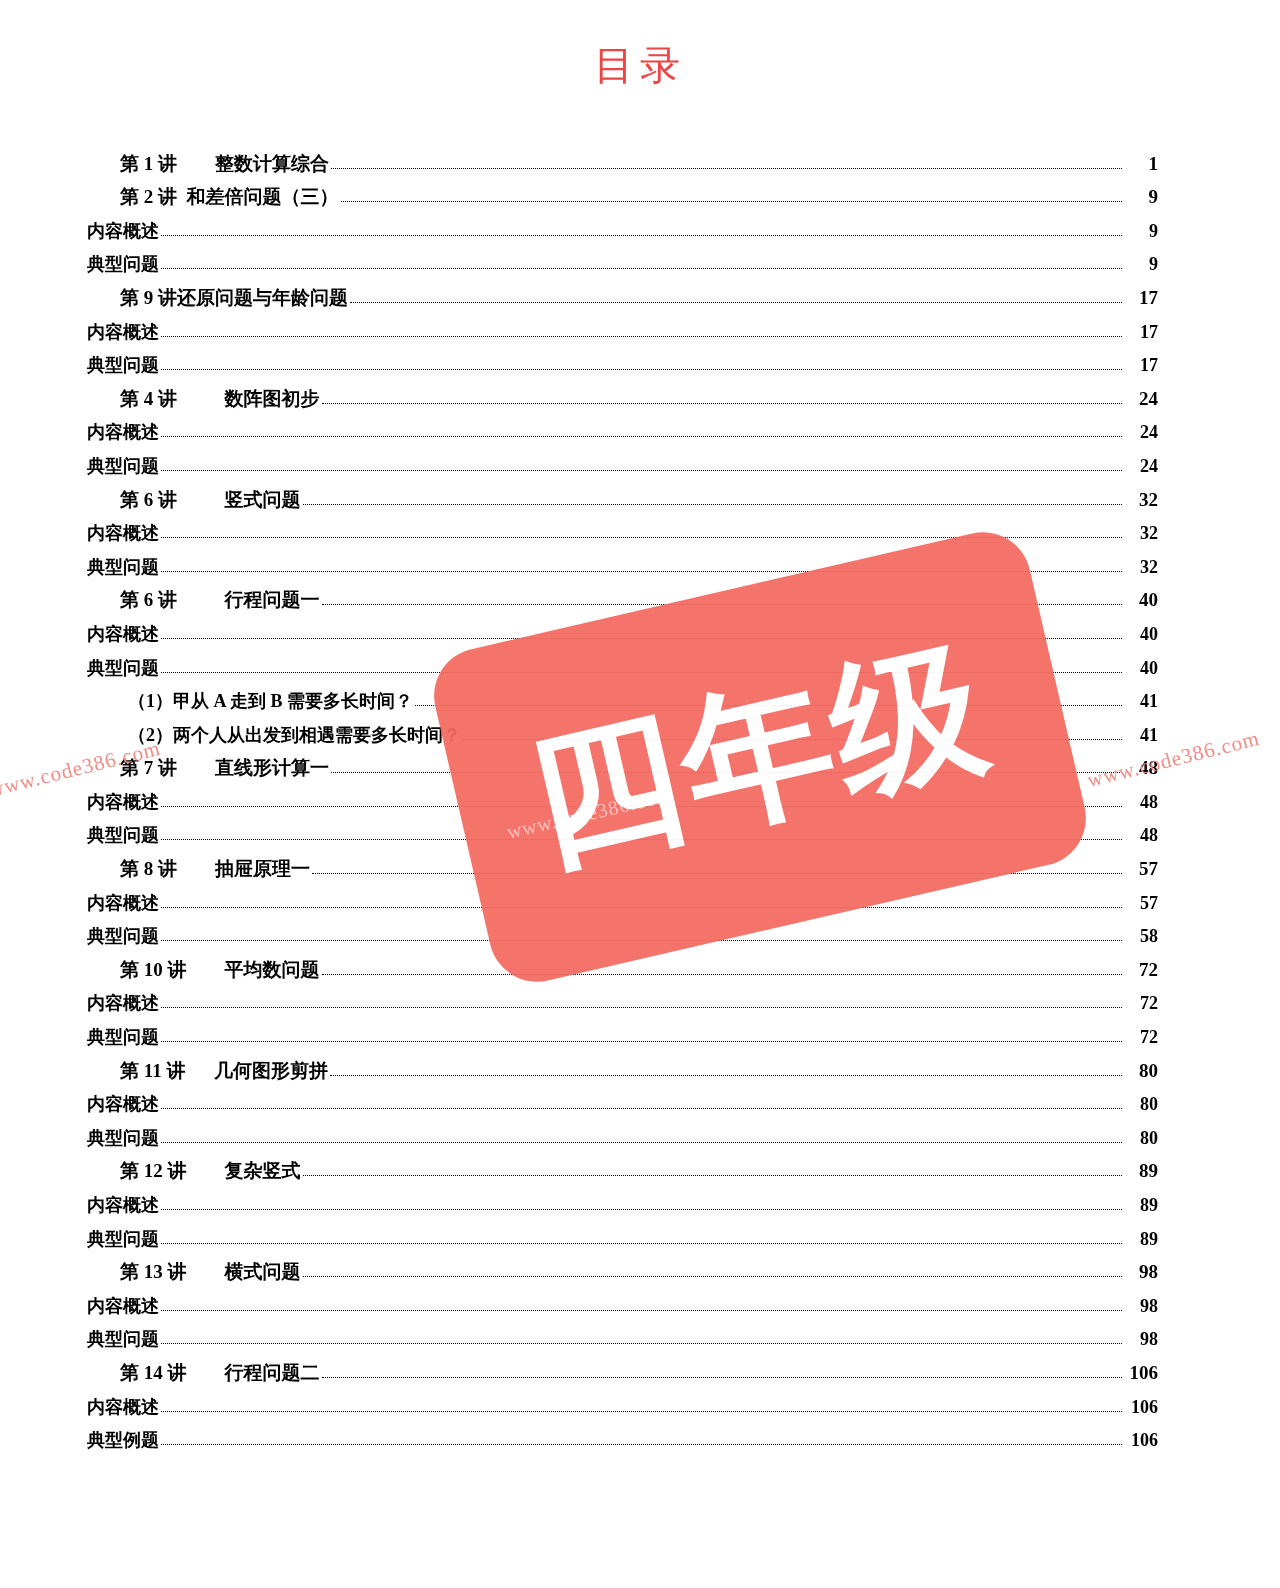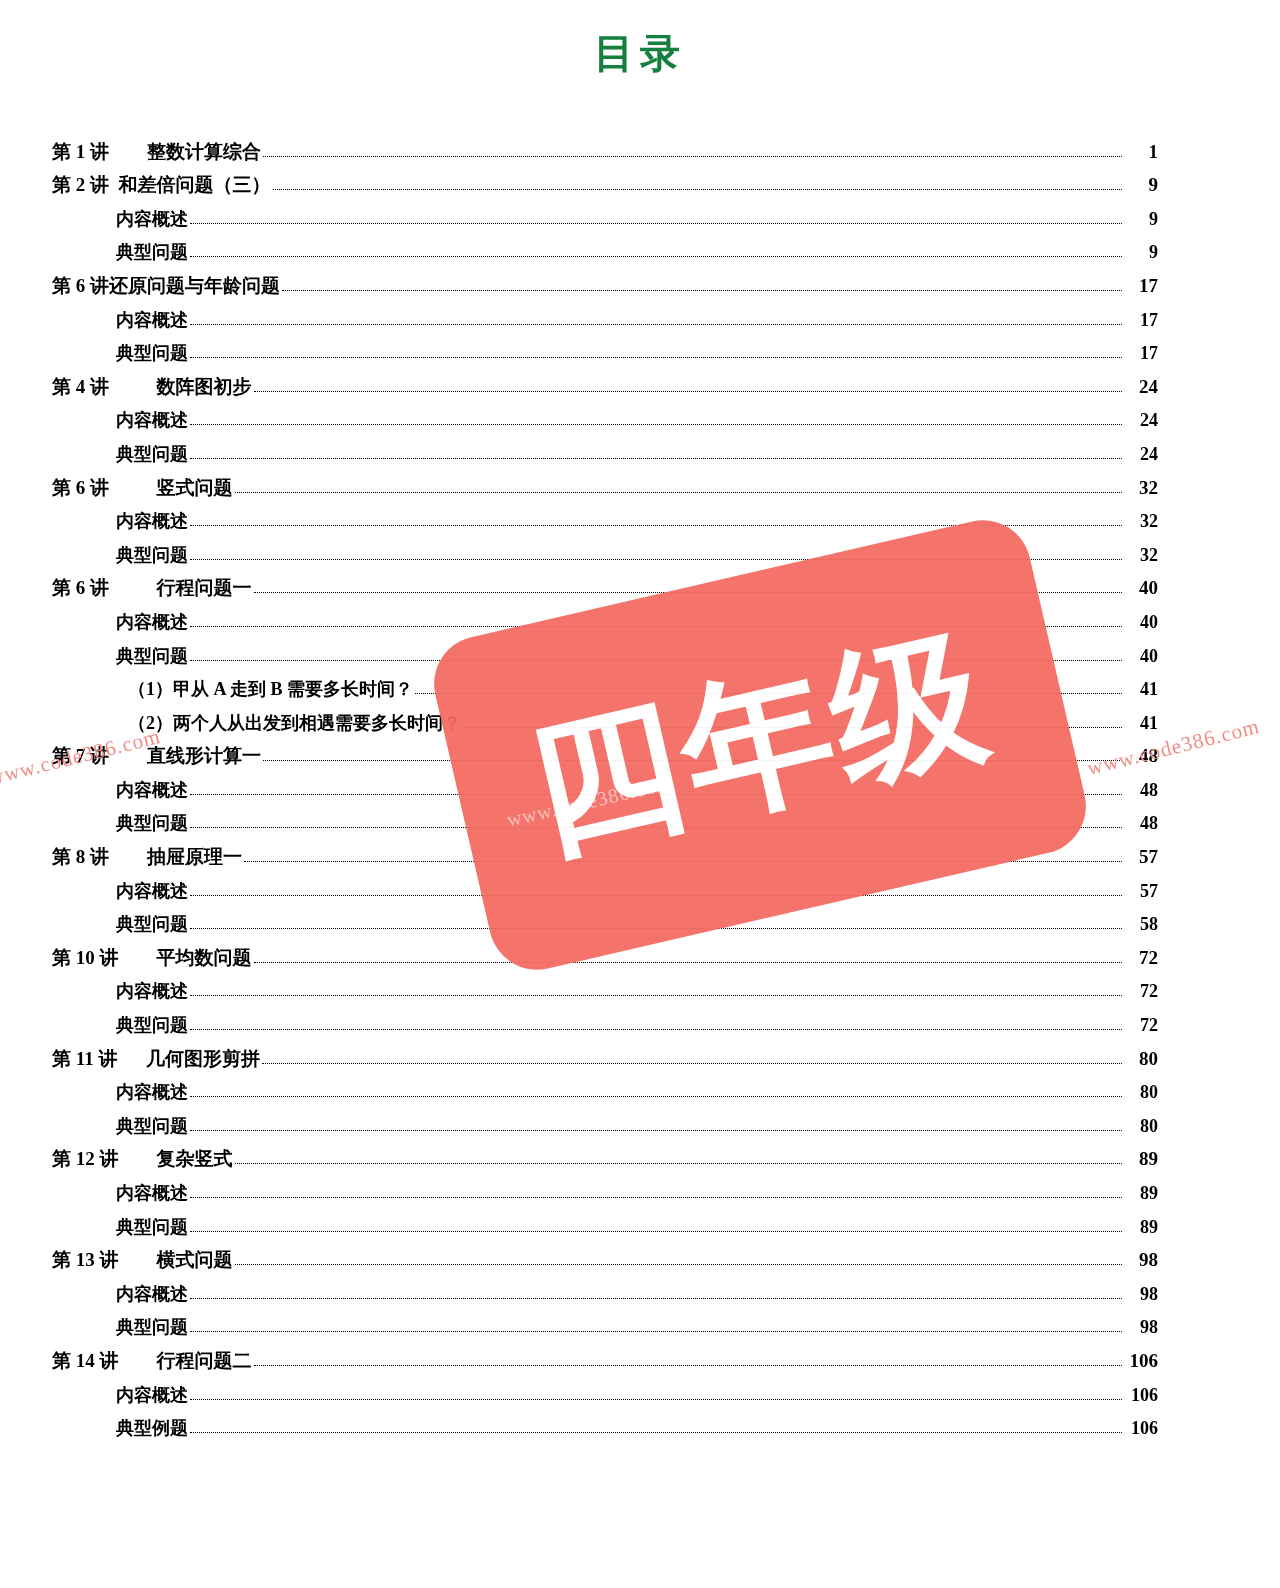--- a/index.html
+++ b/index.html
@@ -16,50 +16,50 @@
   }
   #page {
     position: relative;
     width: 1280px;
     height: 1588px;
   }
   .page-title {
     text-align: center;
     font-family: "Liberation Serif", "DejaVu Serif", serif;
     font-size: 40px;
-    font-weight: bold;
+    font-weight: normal;
     letter-spacing: 6px;
-    color: #15803d;
-    margin: 0;
+    color: #ef4444;
+    margin: 12px;
     padding-top: 26px;
     padding-bottom: 0;
   }
   .toc {
     margin: 0;
     padding: 0;
     list-style: none;
     position: relative;
     margin-top: 48px;
   }
   .toc-row {
     display: flex;
     align-items: flex-end;
     font-size: 19px;
     color: #000;
     line-height: 1.0;
-    padding-left: 52px;
+    padding-left: 120px;
     padding-right: 122px;
     height: 33.6px;
     box-sizing: border-box;
   }
   .toc-row.level-1 {
     font-weight: bold;
   }
   .toc-row.level-2 {
-    padding-left: 116px;
+    padding-left: 87px;
     font-weight: bold;
     font-size: 18px;
     justify-content: center;
   }
   .toc-row.level-3 {
     padding-left: 128px;
     font-weight: bold;
     font-size: 18px;
   }
   .label {
@@ -160,21 +160,21 @@
         <span class="label">内容概述</span>
         <span class="leader"></span>
         <span class="pageno">9</span>
       </li>
       <li class="toc-row level-2">
         <span class="label">典型问题</span>
         <span class="leader"></span>
         <span class="pageno">9</span>
       </li>
       <li class="toc-row level-1">
-        <span class="label">第 6 讲还原问题与年龄问题</span>
+        <span class="label">第 9 讲还原问题与年龄问题</span>
         <span class="leader"></span>
         <span class="pageno">17</span>
       </li>
       <li class="toc-row level-2">
         <span class="label">内容概述</span>
         <span class="leader"></span>
         <span class="pageno">17</span>
       </li>
       <li class="toc-row level-2">
         <span class="label">典型问题</span>

